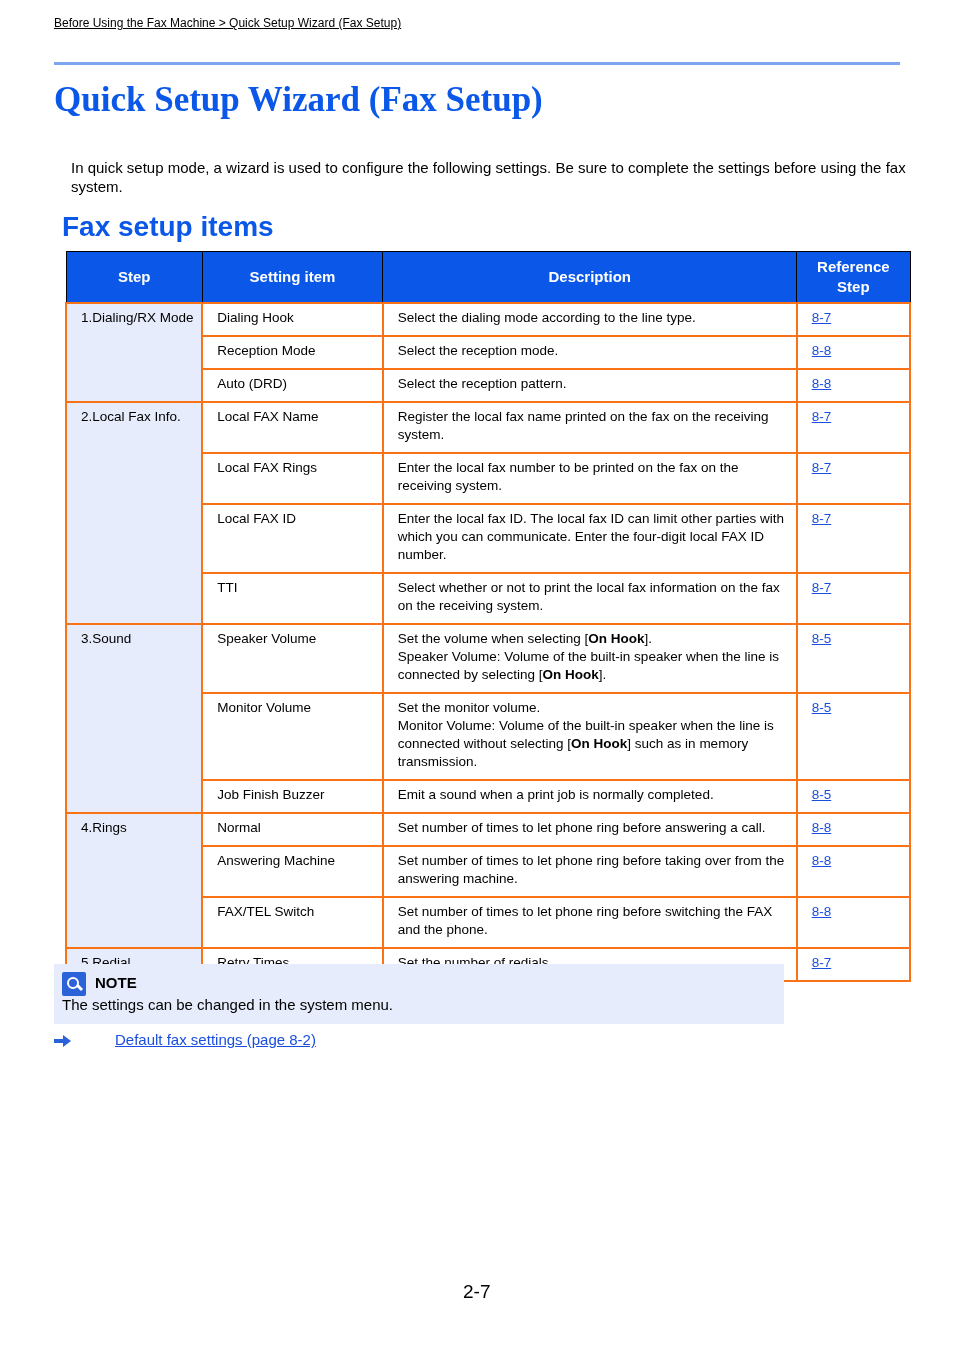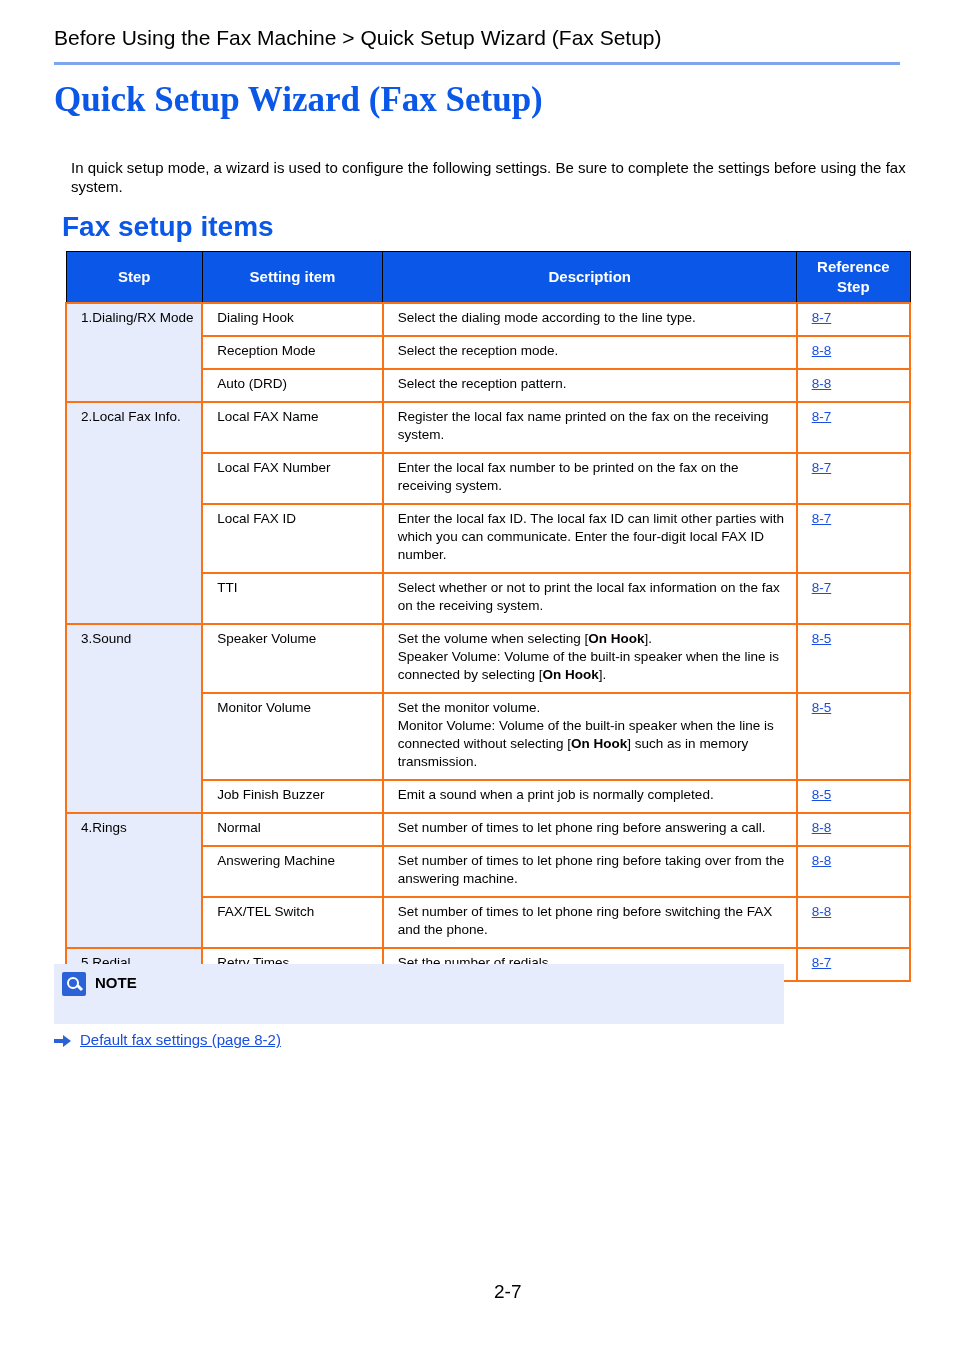--- a/index.html
+++ b/index.html
@@ -1,37 +1,37 @@
 <!DOCTYPE html>
 <html><head>
 <meta charset="utf-8">
 <style>
   html, body { margin: 0; padding: 0; background: #ffffff; }
   body { width: 954px; height: 1350px; position: relative; font-family: "Liberation Sans", sans-serif; color: #000; overflow: hidden; }
-  .breadcrumb { position: absolute; left: 54px; top: 26px; font-size: 21px; }
+  .breadcrumb { position: absolute; left: 54px; top: 16px; font-size: 12px; text-decoration: underline; }
   .rule { position: absolute; left: 54px; top: 62px; width: 846px; height: 3px; background: #7ea6f0; }
   .page-title { position: absolute; left: 54px; top: 80px; margin: 0; font-size: 35px; font-weight: bold; color: #0a57e8; letter-spacing: 0px; font-family: Liberation Serif, serif; }
   .intro { position: absolute; left: 54px; top: 141px; width: 846px; font-size: 15px; line-height: 19px; margin: 17px; }
   .section-title { position: absolute; left: 54px; top: 203px; margin: 8px; font-size: 28px; font-weight: bold; color: #0a57e8; }
   table.fax { position: absolute; left: 65px; top: 251px; width: 846px; border-collapse: collapse; font-size: 13.5px; }
   table.fax th { background: #0a57e8; color: #fff; font-weight: bold; font-size: 15px; border: 1px solid #000; height: 50px; padding: 0 6px; text-align: center; line-height: 20px; }
   table.fax td { border: 2px solid #f97316; vertical-align: top; padding: 5px 7px 8px 14px; line-height: 18px; }
   td.step { background: #e6ecfb; }
   a.ref { color: #1a4ee0; text-decoration: underline; }
   .c1 { width: 123px; } .c2 { width: 167px; } .c3 { width: 400px; } .c4 { width: 100px; }
   .note { position: absolute; left: 54px; top: 964px; width: 730px; height: 60px; background: #e6ecfb; }
   .note-icon { position: absolute; left: 8px; top: 8px; width: 24px; height: 24px; background: #2c62d8; border-radius: 2px; }
   .note-icon::before { content: ""; position: absolute; left: 5px; top: 5px; width: 12px; height: 12px; border: 2px solid #fff; border-radius: 50%; box-sizing: border-box; }
   .note-icon::after { content: ""; position: absolute; left: 14px; top: 14px; width: 7px; height: 3px; background: #fff; transform: rotate(45deg); }
   .note-label { position: absolute; left: 41px; top: 10px; font-size: 15px; font-weight: bold; }
   .note-text { position: absolute; left: 8px; top: 32px; font-size: 15px; }
   .link-row { position: absolute; left: 54px; top: 1031px; font-size: 15px; }
   .arrow-icon { display: inline-block; width: 18px; height: 14px; vertical-align: middle; margin-right: 8px; }
-  .link-row a { color: #1a4ee0; text-decoration: underline; }
-  .page-number { position: absolute; left: 463px; top: 1281px; font-size: 19px; margin-left: 31px; }
+  .link-row a { color: #1a4ee0; text-decoration: underline; margin-left: 35px; }
+  .page-number { position: absolute; left: 463px; top: 1281px; font-size: 19px; }
 </style>
 </head>
 <body>
 
 <div class="breadcrumb">Before Using the Fax Machine &gt; Quick Setup Wizard (Fax Setup)</div>
 <div class="rule"></div>
 <h1 class="page-title">Quick Setup Wizard (Fax Setup)</h1>
 <p class="intro">In quick setup mode, a wizard is used to configure the following settings. Be sure to complete the settings before using the fax system.</p>
 <h2 class="section-title">Fax setup items</h2>
 
@@ -61,21 +61,21 @@
         <td>Select the reception pattern.</td>
         <td><a href="#" class="ref">8-8</a></td>
       </tr>
       <tr>
         <td class="step" rowspan="4">2.Local Fax Info.</td>
         <td>Local FAX Name</td>
         <td>Register the local fax name printed on the fax on the receiving system.</td>
         <td><a href="#" class="ref">8-7</a></td>
       </tr>
       <tr>
-        <td>Local FAX Number</td>
+        <td>Local FAX Rings</td>
         <td>Enter the local fax number to be printed on the fax on the receiving system.</td>
         <td><a href="#" class="ref">8-7</a></td>
       </tr>
       <tr>
         <td>Local FAX ID</td>
         <td>Enter the local fax ID. The local fax ID can limit other parties with which you can communicate. Enter the four-digit local FAX ID number.</td>
         <td><a href="#" class="ref">8-7</a></td>
       </tr>
       <tr>
         <td>TTI</td>
@@ -119,20 +119,21 @@
         <td>Retry Times</td>
         <td>Set the number of redials.</td>
         <td><a href="#" class="ref">8-7</a></td>
       </tr>
     </tbody>
 </table>
 
 <div class="note">
   <span class="note-icon"></span>
   <span class="note-label">NOTE</span>
+  <span class="note-text">The settings can be changed in the system menu.</span>
 </div>
 
 <div class="link-row">
   <svg class="arrow-icon" viewBox="0 0 18 14">
     <path d="M0 5 H9 V1 L17 7 L9 13 V9 H0 Z" fill="#2c62d8"></path>
   </svg><a href="#">Default fax settings (page 8-2)</a>
 </div>
 
 <div class="page-number">2-7</div>
 

